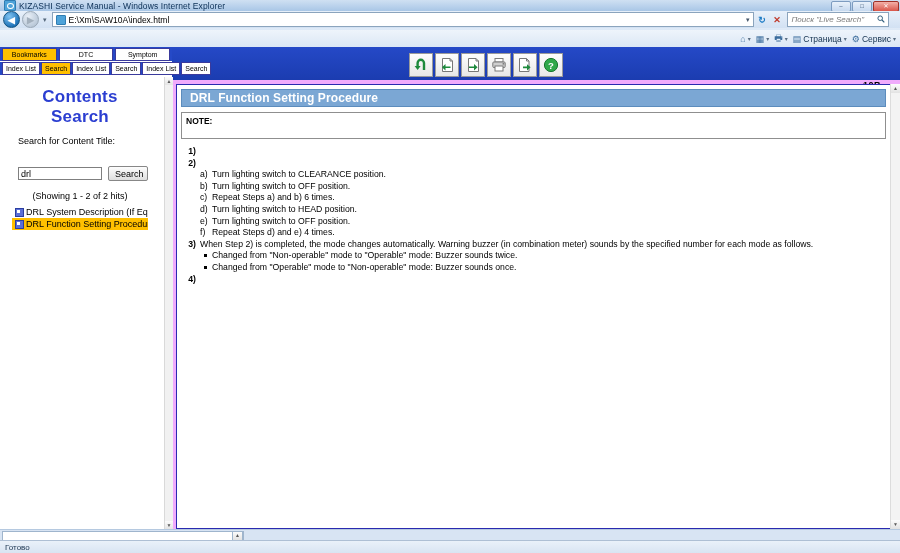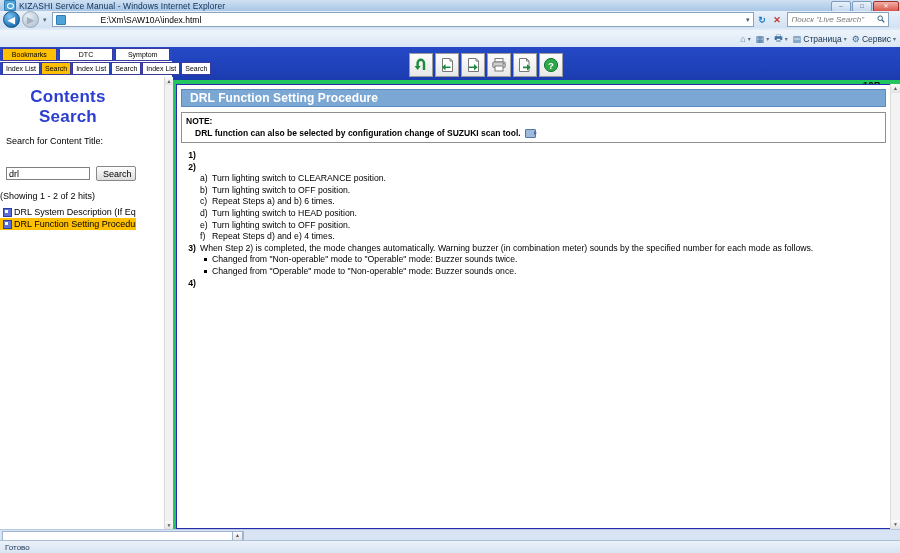--- a/index.html
+++ b/index.html
@@ -7,21 +7,21 @@
     width: 900px; height: 553px;
     overflow: hidden;
     background: #fff;
     font-family: "Liberation Sans", sans-serif;
     font-size: 11px;
     color: #000;
   }
   #app {
     position: relative;
     width: 900px; height: 553px;
-    background: #22c55e;
+    background: #f0abfc;
   }
 
   
   .titlebar {
     position: absolute; left: 0; top: 0; width: 900px; height: 11px;
     background: linear-gradient(to bottom, #cfe0f2 0%, #bad2ec 55%, #a9c6e6 100%);
     border-bottom: 1px solid #9fb8d6;
     display: flex; align-items: center;
   }
   .titlebar .tb-ico {
@@ -77,21 +77,20 @@
     margin-left: 2px;
   }
   .navdrop { font-size: 7px; color:#55687c; margin: 0 4px 0 4px; }
   .urlbox {
     flex: 0 0 auto;
     width: 700px; height: 13px;
     background: #fff;
     border: 1px solid #8ba4bd;
     display: flex; align-items: center;
     margin-left: 1px;
-    gap: 32px;
   }
   .urlbox .fav {
     width: 8px; height: 8px; margin: 0 3px 0 3px;
     background: #4ea3d9; border: 1px solid #2f7db3; border-radius: 1px;
     flex: 0 0 auto;
   }
   .urlbox .urltext { font-size: 8.5px; color: #000; white-space: nowrap; }
   .urlbox .urlarrow {
     margin-left: auto; font-size: 7px; color:#44576b; padding-right: 3px;
   }
@@ -208,21 +207,21 @@
   .lp-sub {
     height: 11px; background: #fff; border: 1px solid #3a3a9c;
     display:flex; align-items:center; justify-content:center;
     font-size: 7px; color: #000; padding: 0 3px; white-space:nowrap;
   }
   .lp-sub.idx { flex: 1.25; }
   .lp-sub.srch { flex: 1; }
   .lp-sub.active { background: #ffc000; }
 
   .lp-body {
-    position: absolute; left: 0; top: 30px; width: 136px; height: 452px;
+    position: absolute; left: 12px; top: 30px; width: 136px; height: 452px;
     background: #fff; overflow: hidden;
   }
   .lp-title {
     text-align: center; color: #2b3ed1; font-size: 17px; font-weight: bold;
     margin-top: 10px; margin-bottom: 9px; letter-spacing: .2px;
   }
   .lp-label { font-size: 9px; color: #000; margin: 0 0 3px 6px; }
   .lp-searchrow { display:flex; align-items:center; margin-left: 6px; gap: 6px; margin-top: 20px; }
   .lp-input {
     width: 84px; height: 13px; border: 1px solid #7f7f7f;
@@ -231,21 +230,21 @@
     font-family: "Liberation Sans", sans-serif;
   }
   .lp-btn {
     width: 40px; height: 15px;
     background: linear-gradient(to bottom,#fdfdfd,#dedede);
     border: 1px solid #878787; border-radius: 2px;
     font-size: 9px; color: #000; line-height: 13px; text-align:center;
     font-family: "Liberation Sans", sans-serif;
   }
   .lp-hits {
-    text-align: left; font-size: 9px; color: #000; margin-top: 10px; margin-bottom: 5px;
+    text-align: center; font-size: 9px; color: #000; margin-top: 10px; margin-bottom: 5px;
   }
   .lp-result {
     display: flex; align-items: center; gap: 2px;
     font-size: 9px; color: #000; padding: 1px 0 1px 3px; white-space: nowrap;
   }
   .lp-result.sel { background: #ffc000; }
   .lp-result .bico {
     width: 7px; height: 7px; flex:0 0 auto;
     background: #5b6fd8; border: 1px solid #2b3ea0;
     position: relative;
@@ -277,21 +276,21 @@
     background: #7ba7d4;
     border: 1px solid #5c8cbd;
     color: #fff; font-weight: bold; font-size: 12px;
     display: flex; align-items: center; padding-left: 8px;
     box-sizing: border-box;
     letter-spacing: .1px;
   }
   .notebox {
     margin: 5px 4px 0 4px;
     border: 1px solid #8f8f8f;
-    padding: 3px 4px 4px 4px;
+    padding: 3px 4px 12px 4px;
     box-sizing: border-box;
   }
   .note-head { font-size: 8.5px; font-weight: bold; color:#000; }
   .note-body {
     font-size: 8.5px; font-weight: bold; color:#000;
     margin-left: 9px; margin-top: 2px;
     display: flex; align-items: center; gap: 4px;
   }
   .linkico {
     width: 9px; height: 7px; display:inline-block;
@@ -550,24 +549,20 @@
       <div class="dn">▼</div>
     </div>
   </div>
 
   <div class="docarea">
 
     <div class="doc-title">DRL Function Setting Procedure</div>
 
     <div class="notebox">
       <div class="note-head">NOTE:</div>
-      <div class="note-body">
-        <span>DRL function can also be selected by configuration change of SUZUKI scan tool.</span>
-        <span class="linkico"></span>
-      </div>
     </div>
 
     <div class="steps">
 
       <div class="step">
         <span class="num">1)</span>
       </div>
 
       <div class="step">
         <span class="num">2)</span>

